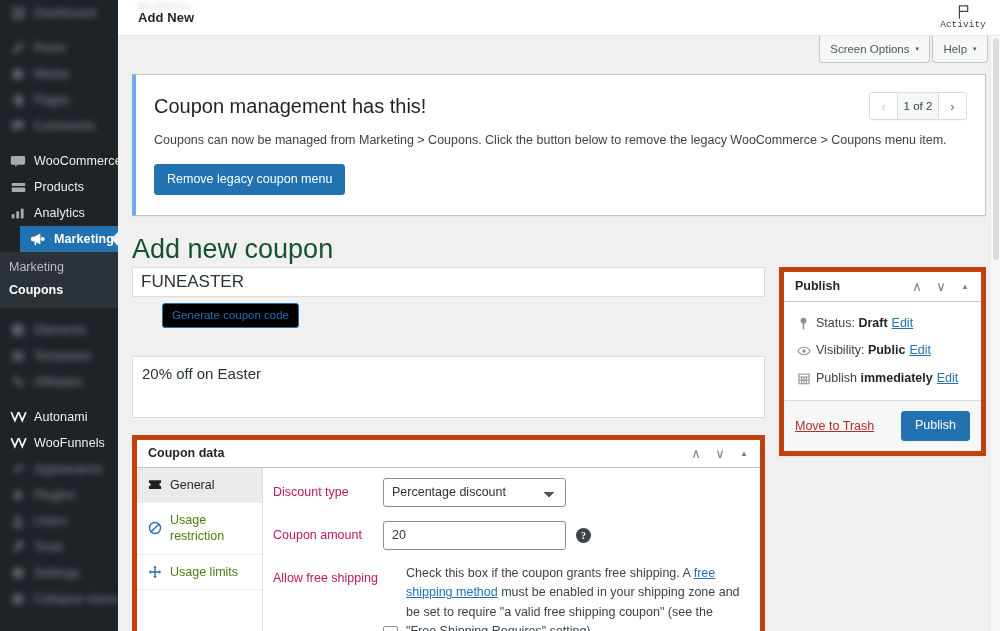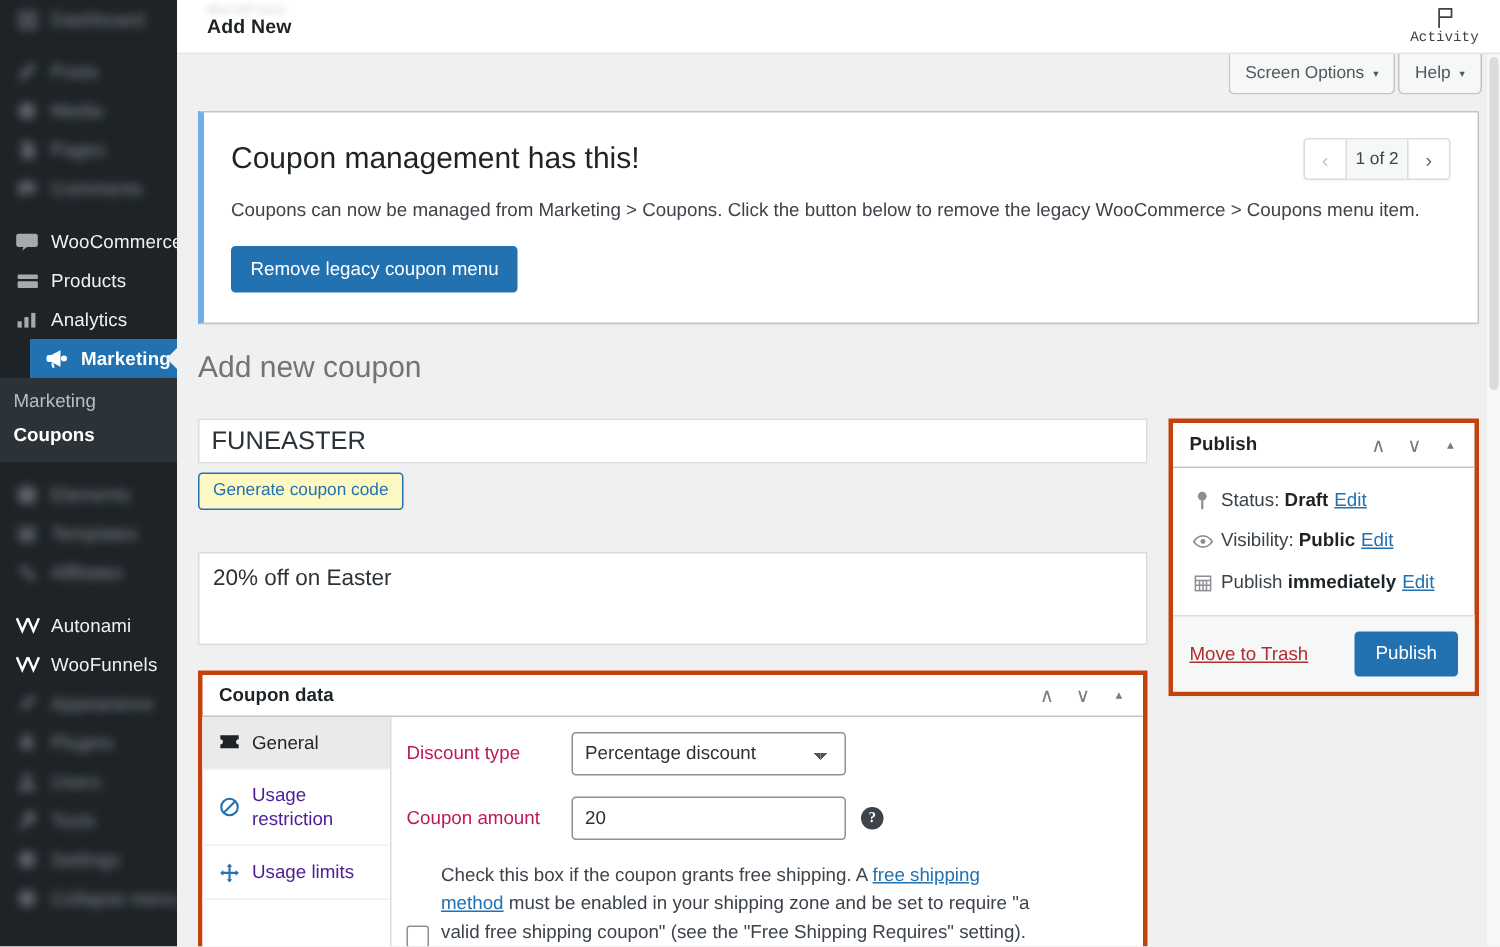--- a/index.html
+++ b/index.html
@@ -220,24 +220,24 @@
     font-size: 11.5px;
     color: #3c434a;
     border-left: 1px solid #dcdcde;
     border-right: 1px solid #dcdcde;
     background: #f6f7f7;
     padding: 0 4px;
   }
 
   
   #page-title {
-    font-size: 20px;
+    font-size: 27px;
     font-weight: 400;
-    color: #737373;
-    margin: 16px 0 21px 14px;
+    color: #14532d;
+    margin: 16px 0 0 14px;
     line-height: 1.3;
   }
 
   
   #cols {
     display: flex;
     align-items: flex-start;
     padding: 0 14px 0 14px;
     gap: 14px;
   }
@@ -253,48 +253,49 @@
     padding: 3px 8px;
     font-size: 17px;
     color: #2c3338;
     font-family: "Liberation Sans", sans-serif;
     outline: none;
     border-radius: 0;
   }
   #generate-btn {
     display: inline-block;
     margin-top: 6px;
-    background: #fef9c3;
+    background: #000000;
     border: 1px solid #2271b1;
     color: #2271b1;
     font-size: 11.5px;
     padding: 4px 9px;
     border-radius: 3px;
     cursor: pointer;
     line-height: 1.3;
+    margin-left: 30px;
   }
   #coupon-desc {
     width: 100%;
     height: 62px;
     margin-top: 28px;
     border: 1px solid #dcdcde;
     background: #fff;
     padding: 7px 9px;
     font-size: 15px;
     color: #2c3338;
     font-family: "Liberation Sans", sans-serif;
     resize: none;
     outline: none;
     line-height: 1.35;
   }
 
   
   .postbox {
     background: #fff;
-    border: 3px solid #c2410c;
+    border: 5px solid #c2410c;
     box-shadow: 0 1px 1px rgba(0,0,0,.04);
     margin-top: 14px;
   }
   .postbox-header {
     display: flex;
     align-items: center;
     height: 28px;
     border-bottom: 1px solid #c3c4c7;
     padding: 0 4px 0 11px;
   }
@@ -371,21 +372,21 @@
     border-right: 1px solid #dcdcde;
     padding: 0;
     margin: 0;
     list-style: none;
   }
   #cd-tabs li {
     display: flex;
     align-items: center;
     padding: 9px 8px 9px 10px;
     font-size: 12.5px;
-    color: #4c1d95;
+    color: #4d7c0f;
     border-bottom: 1px solid #f0f0f1;
     cursor: pointer;
     line-height: 1.3;
   }
   #cd-tabs li .tab-ico {
     width: 16px; flex: 0 0 16px;
     margin-right: 7px;
     display: flex; align-items: center; justify-content: center;
     color: #2271b1;
   }
@@ -803,20 +804,21 @@
 
               <div class="fld">
                 <div class="fld-label">Coupon amount</div>
                 <div class="fld-ctl">
                   <input class="wc-input" type="text" value="20" style="">
                   <span class="help-tip">?</span>
                 </div>
               </div>
 
               <div class="fld">
+                <div class="fld-label">Allow free shipping</div>
                 <div class="fld-ctl">
                   <div class="cb-wrap">
                     <input class="wc-checkbox" type="checkbox" style="">
                     <div class="cb-text">
                       <span>Check this box if the coupon grants free shipping. A </span><a href="#">free shipping method</a><span> must be enabled in your shipping zone and be set to require "a valid free shipping coupon" (see the "Free Shipping Requires" setting).</span>
                     </div>
                   </div>
                 </div>
               </div>
 

